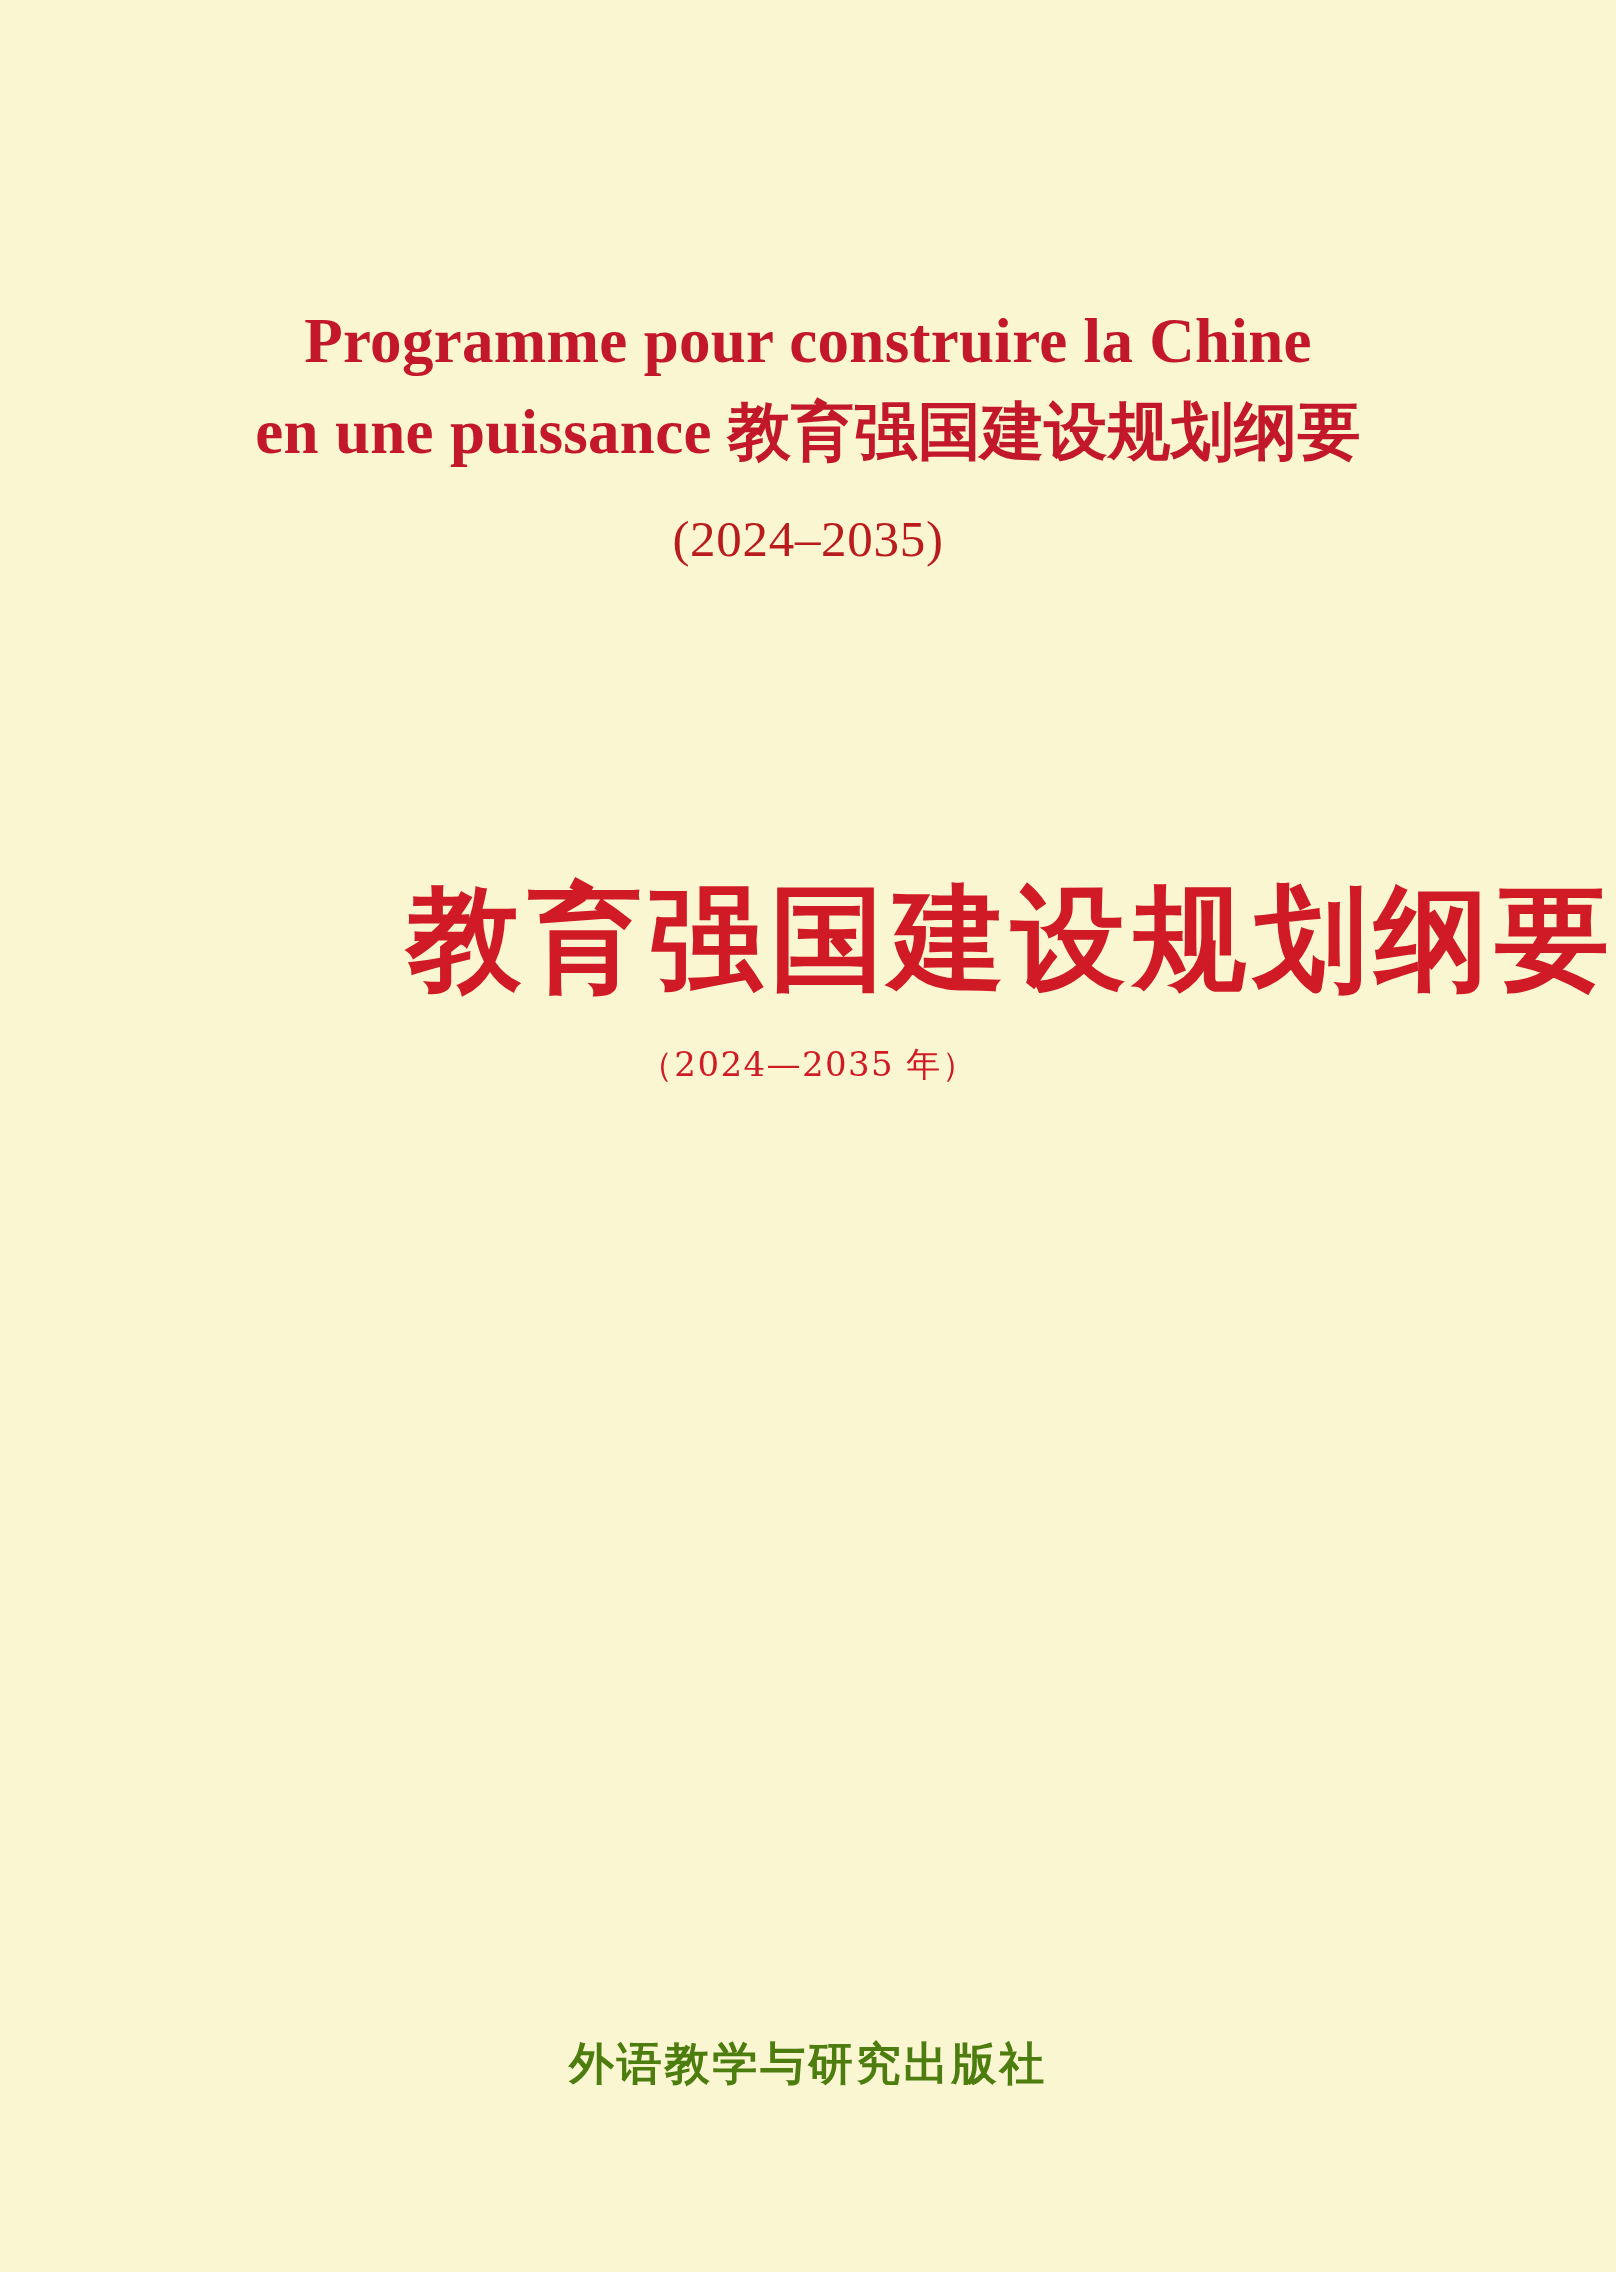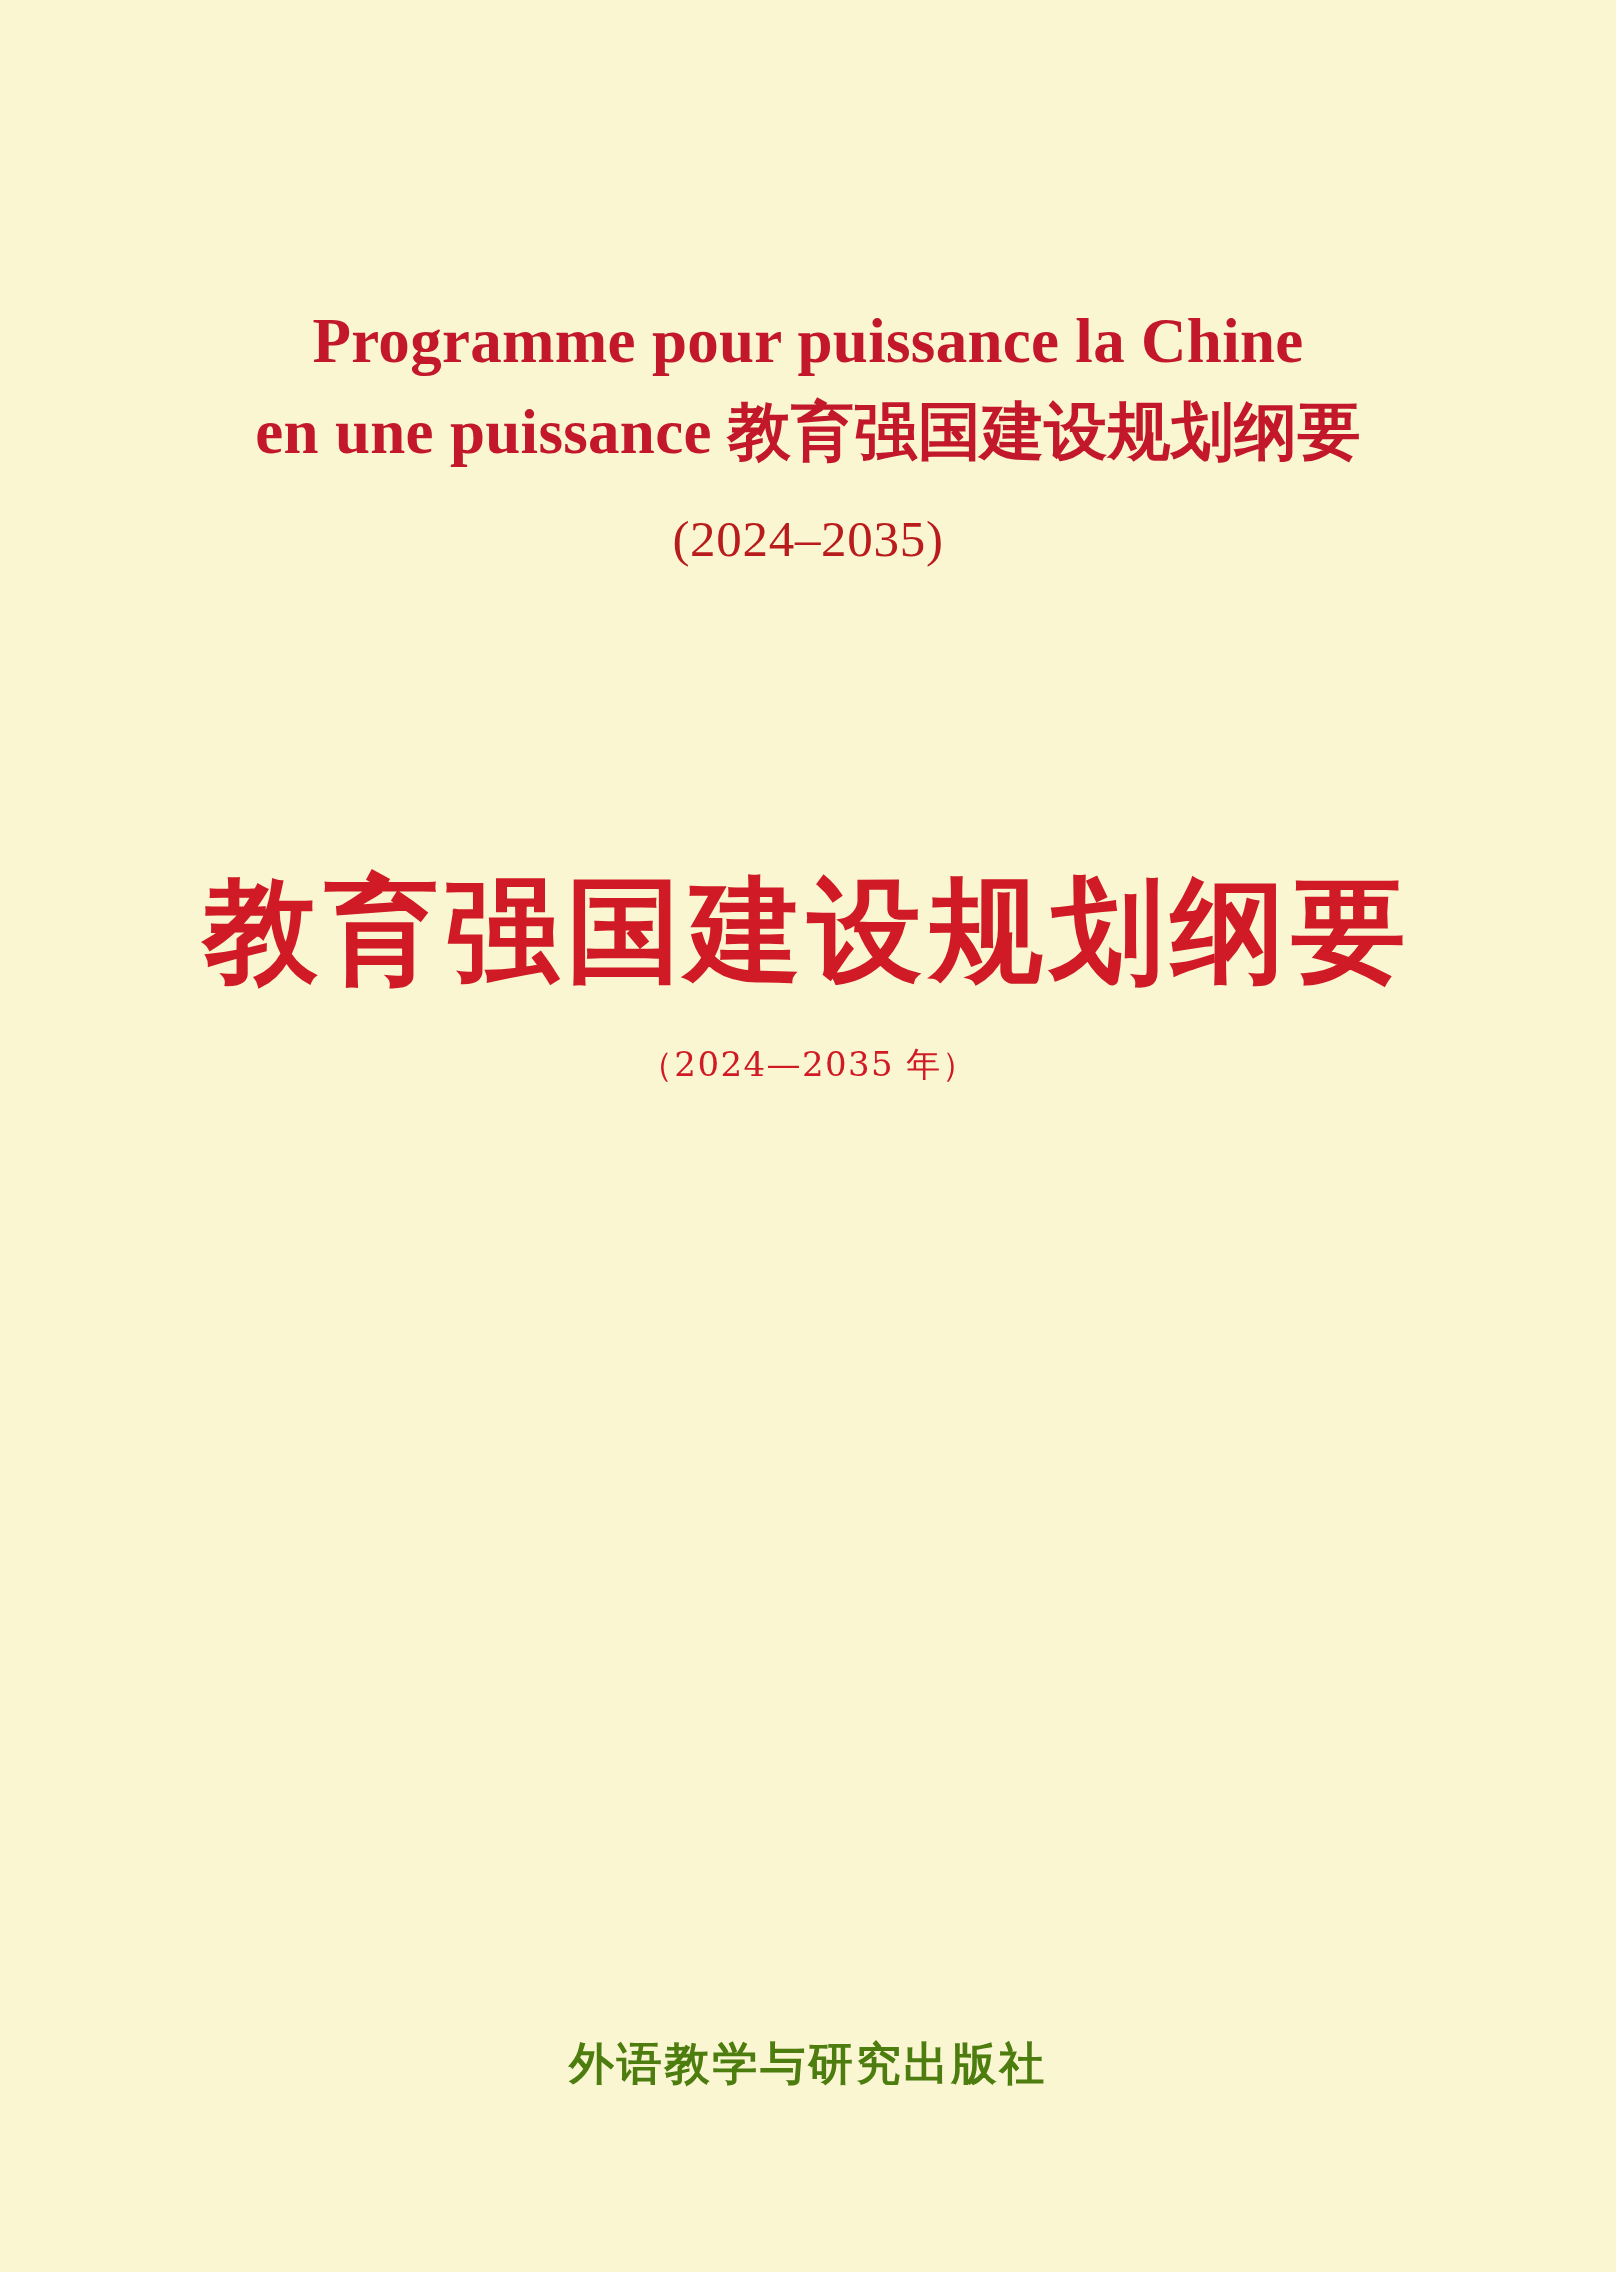--- a/index.html
+++ b/index.html
@@ -48,25 +48,26 @@
   }
   .zh-block {
     position: absolute;
     top: 872px;
     left: 0;
     width: 100%;
     text-align: center;
   }
   .zh-title {
     color: #d01a25;
-    font-family: Liberation Mono, monospace;
+    font-family: Liberation Serif, serif;
     font-weight: bold;
     font-size: 114px;
     letter-spacing: 6.9px;
     line-height: 1.2;
+    text-align: right;
   }
   .zh-years {
     color: #d01a25;
     font-family: "DejaVu Serif", serif;
     font-size: 34px;
     letter-spacing: 1.4px;
     margin-top: 33px;
   }
   .publisher {
     position: absolute;
@@ -81,21 +82,21 @@
     letter-spacing: 2.8px;
   }
 </style>
 </head>
 <body>
 
 <div class="page">
 
   <div class="fr-block">
     <div class="fr-title">
-      <span class="line">Programme pour puissance la Chine</span>
+      <span class="line">Programme pour construire la Chine</span>
       <span class="line">en une puissance 教育强国建设规划纲要</span>
     </div>
     <div class="fr-years">(2024–2035)</div>
   </div>
 
   <div class="zh-block">
     <div class="zh-title">教育强国建设规划纲要</div>
     <div class="zh-years">（2024—2035 年）</div>
   </div>
 

